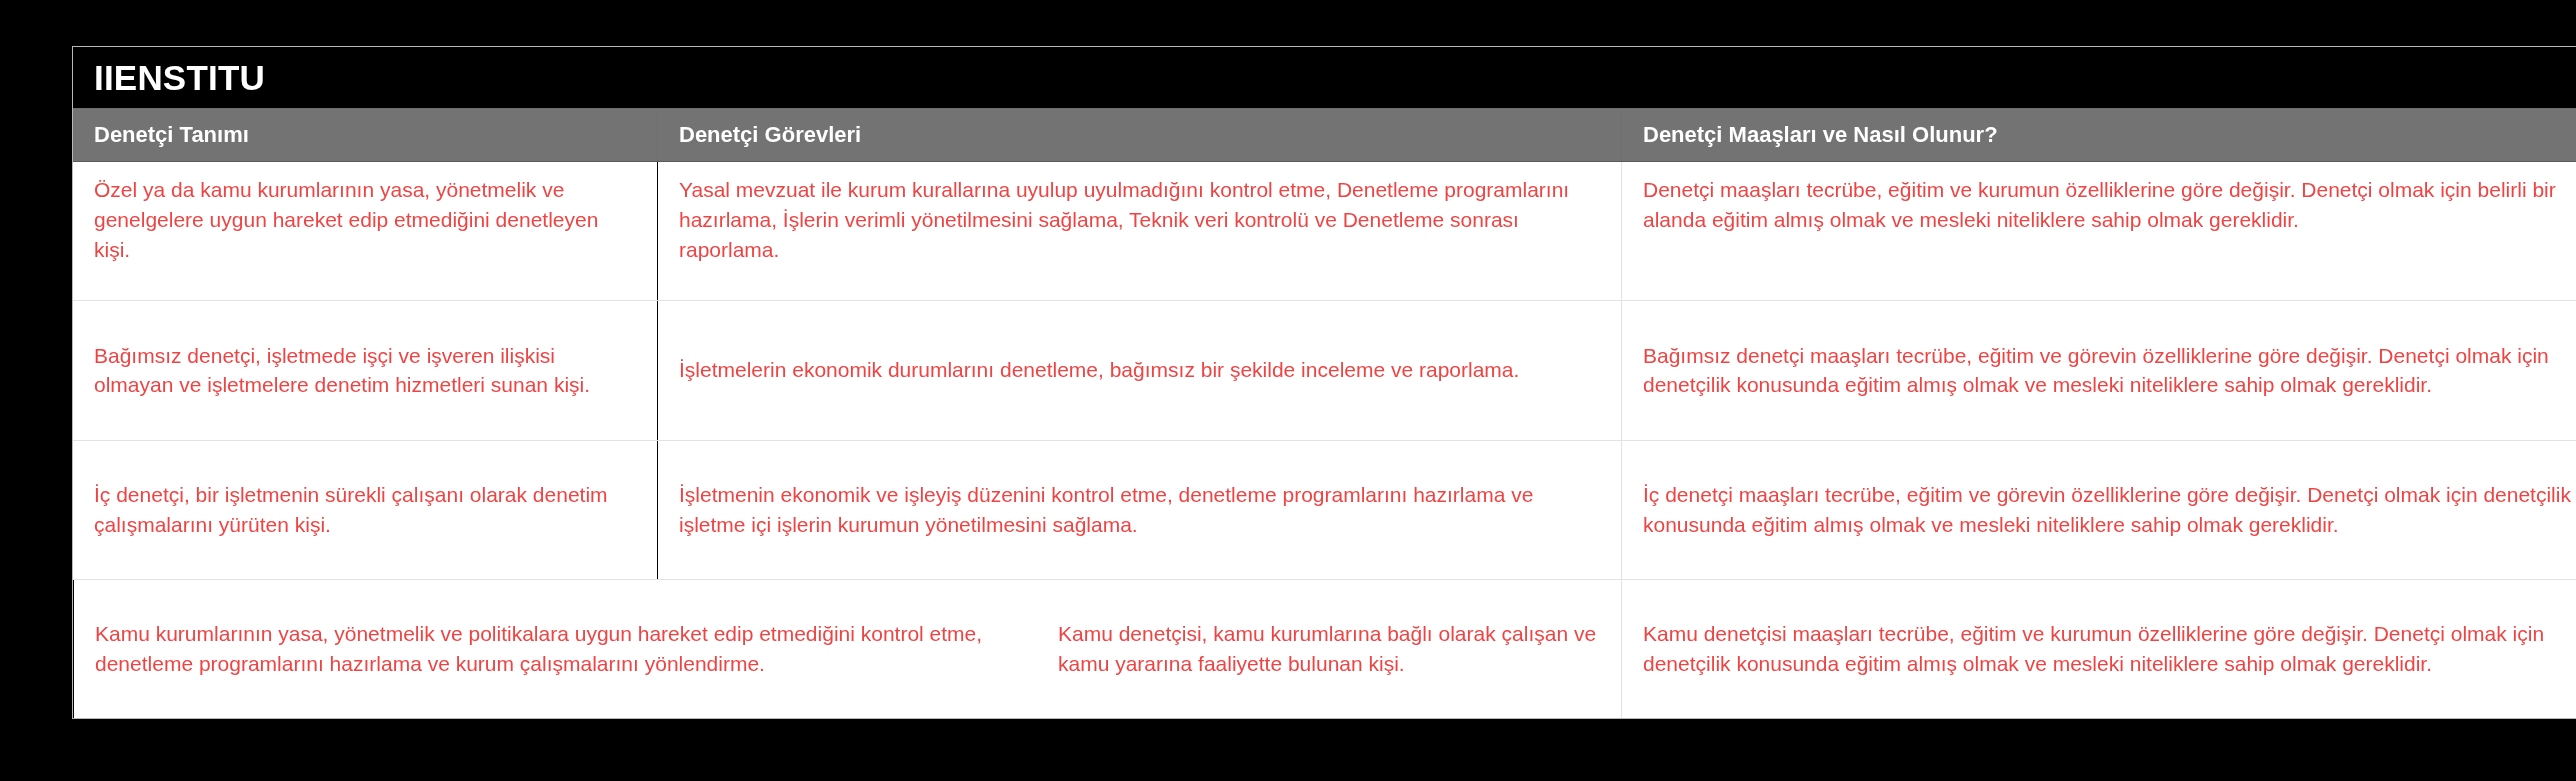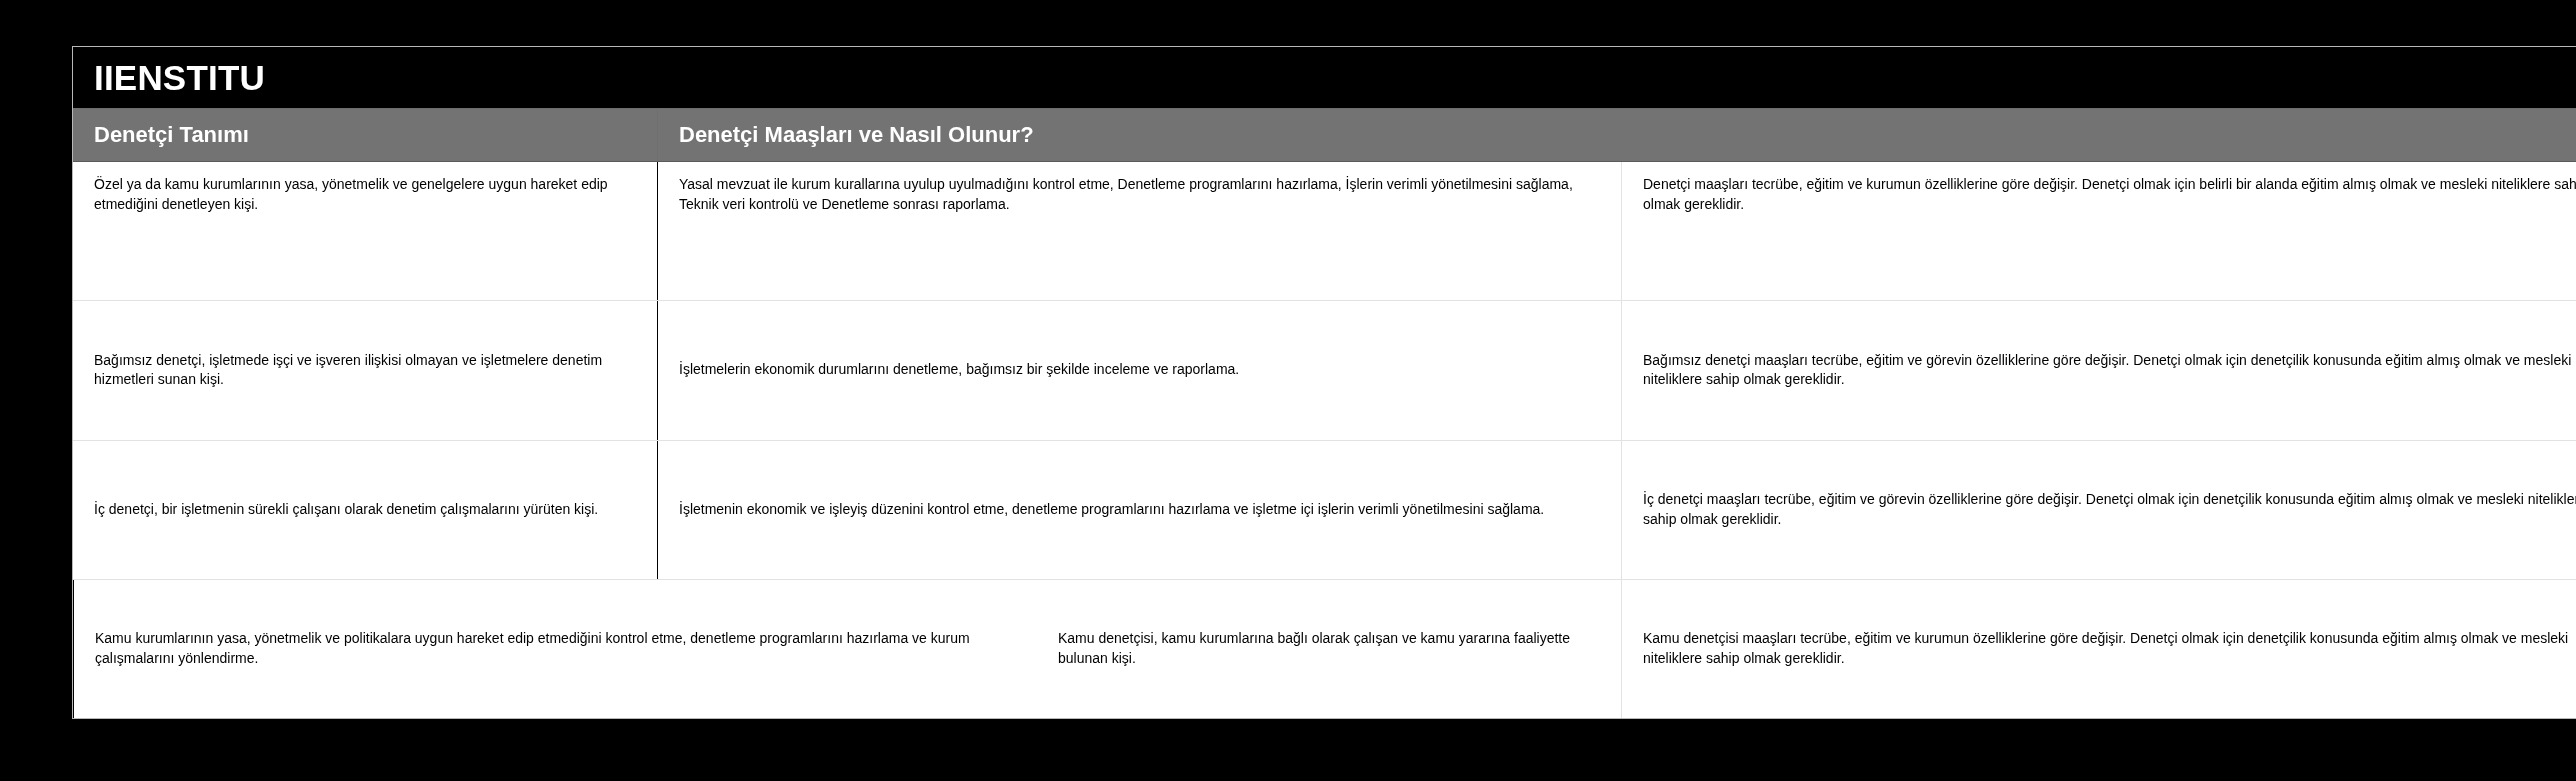--- a/index.html
+++ b/index.html
@@ -93,22 +93,22 @@
     display: flex;
     align-items: stretch;
     flex: 1 1 0;
     border-bottom: 1px solid #e2e2e2;
     min-height: 0;
   }
   .data-row:last-child { border-bottom: none; }
 
   .data-cell {
     padding: 13.4px 21px 9.5px 21px;
-    color: #000000;
-    font-size: 14px;
+    color: #ef4444;
+    font-size: 21px;
     line-height: 1.42;
     overflow: hidden;
     display: flex;
     flex-direction: column;
     justify-content: flex-start;
   }
   .data-cell.c1 {
     flex: 0 0 584px;
   }
   .data-cell.c2 {
@@ -130,40 +130,41 @@
 <div id="page">
 
   <div id="table-card">
 
     <div class="brand-bar">
       <span class="brand-title">IIENSTITU</span>
     </div>
 
     <div class="header-row">
       <div class="header-cell c1">Denetçi Tanımı</div>
+      <div class="header-cell c2">Denetçi Görevleri</div>
       <div class="header-cell c3">Denetçi Maaşları ve Nasıl Olunur?</div>
     </div>
 
     <div class="body-rows">
 
       <div class="data-row">
         <div class="data-cell c1">Özel ya da kamu kurumlarının yasa, yönetmelik ve genelgelere uygun hareket edip etmediğini denetleyen kişi.</div>
         <div class="data-cell c2">Yasal mevzuat ile kurum kurallarına uyulup uyulmadığını kontrol etme, Denetleme programlarını hazırlama, İşlerin verimli yönetilmesini sağlama, Teknik veri kontrolü ve Denetleme sonrası raporlama.</div>
         <div class="data-cell c3">Denetçi maaşları tecrübe, eğitim ve kurumun özelliklerine göre değişir. Denetçi olmak için belirli bir alanda eğitim almış olmak ve mesleki niteliklere sahip olmak gereklidir.</div>
       </div>
 
       <div class="data-row vcenter">
         <div class="data-cell c1">Bağımsız denetçi, işletmede işçi ve işveren ilişkisi olmayan ve işletmelere denetim hizmetleri sunan kişi.</div>
         <div class="data-cell c2">İşletmelerin ekonomik durumlarını denetleme, bağımsız bir şekilde inceleme ve raporlama.</div>
         <div class="data-cell c3">Bağımsız denetçi maaşları tecrübe, eğitim ve görevin özelliklerine göre değişir. Denetçi olmak için denetçilik konusunda eğitim almış olmak ve mesleki niteliklere sahip olmak gereklidir.</div>
       </div>
 
       <div class="data-row vcenter">
         <div class="data-cell c1">İç denetçi, bir işletmenin sürekli çalışanı olarak denetim çalışmalarını yürüten kişi.</div>
-        <div class="data-cell c2">İşletmenin ekonomik ve işleyiş düzenini kontrol etme, denetleme programlarını hazırlama ve işletme içi işlerin verimli yönetilmesini sağlama.</div>
+        <div class="data-cell c2">İşletmenin ekonomik ve işleyiş düzenini kontrol etme, denetleme programlarını hazırlama ve işletme içi işlerin kurumun yönetilmesini sağlama.</div>
         <div class="data-cell c3">İç denetçi maaşları tecrübe, eğitim ve görevin özelliklerine göre değişir. Denetçi olmak için denetçilik konusunda eğitim almış olmak ve mesleki niteliklere sahip olmak gereklidir.</div>
       </div>
 
       <div class="data-row vcenter">
         <div class="data-cell c2">Kamu kurumlarının yasa, yönetmelik ve politikalara uygun hareket edip etmediğini kontrol etme, denetleme programlarını hazırlama ve kurum çalışmalarını yönlendirme.</div>
         <div class="data-cell c1">Kamu denetçisi, kamu kurumlarına bağlı olarak çalışan ve kamu yararına faaliyette bulunan kişi.</div>
         <div class="data-cell c3">Kamu denetçisi maaşları tecrübe, eğitim ve kurumun özelliklerine göre değişir. Denetçi olmak için denetçilik konusunda eğitim almış olmak ve mesleki niteliklere sahip olmak gereklidir.</div>
       </div>
 
     </div>

